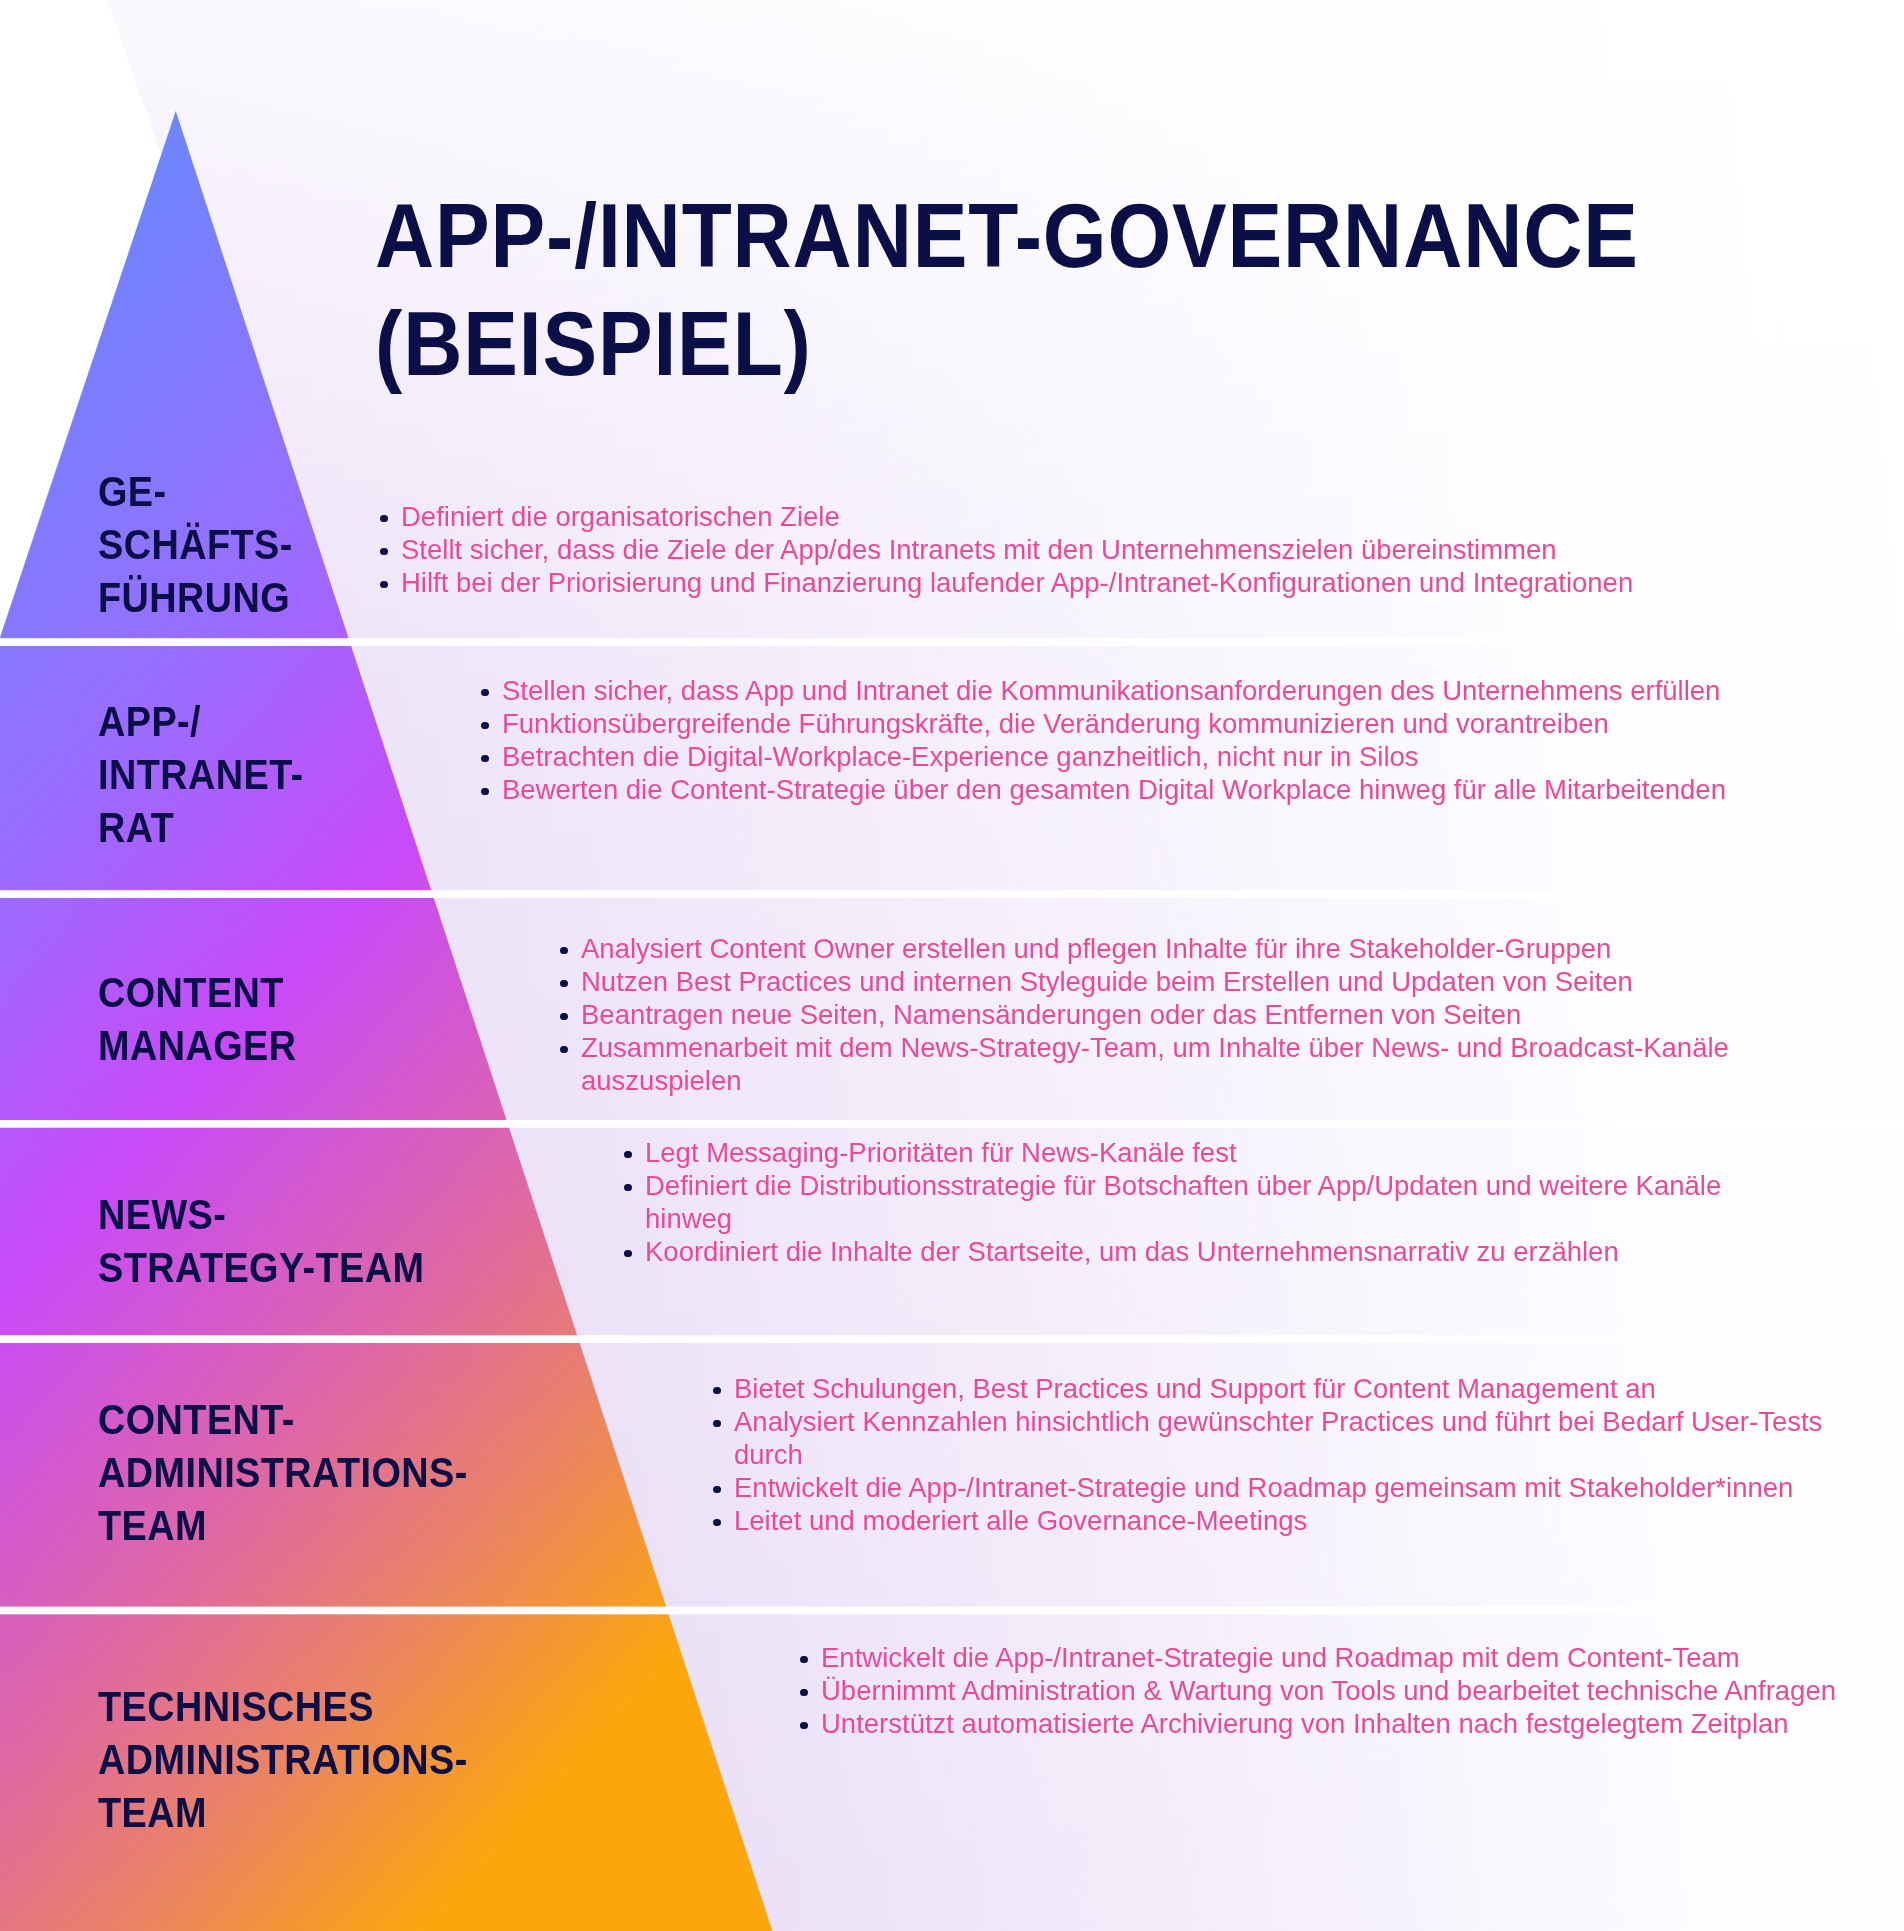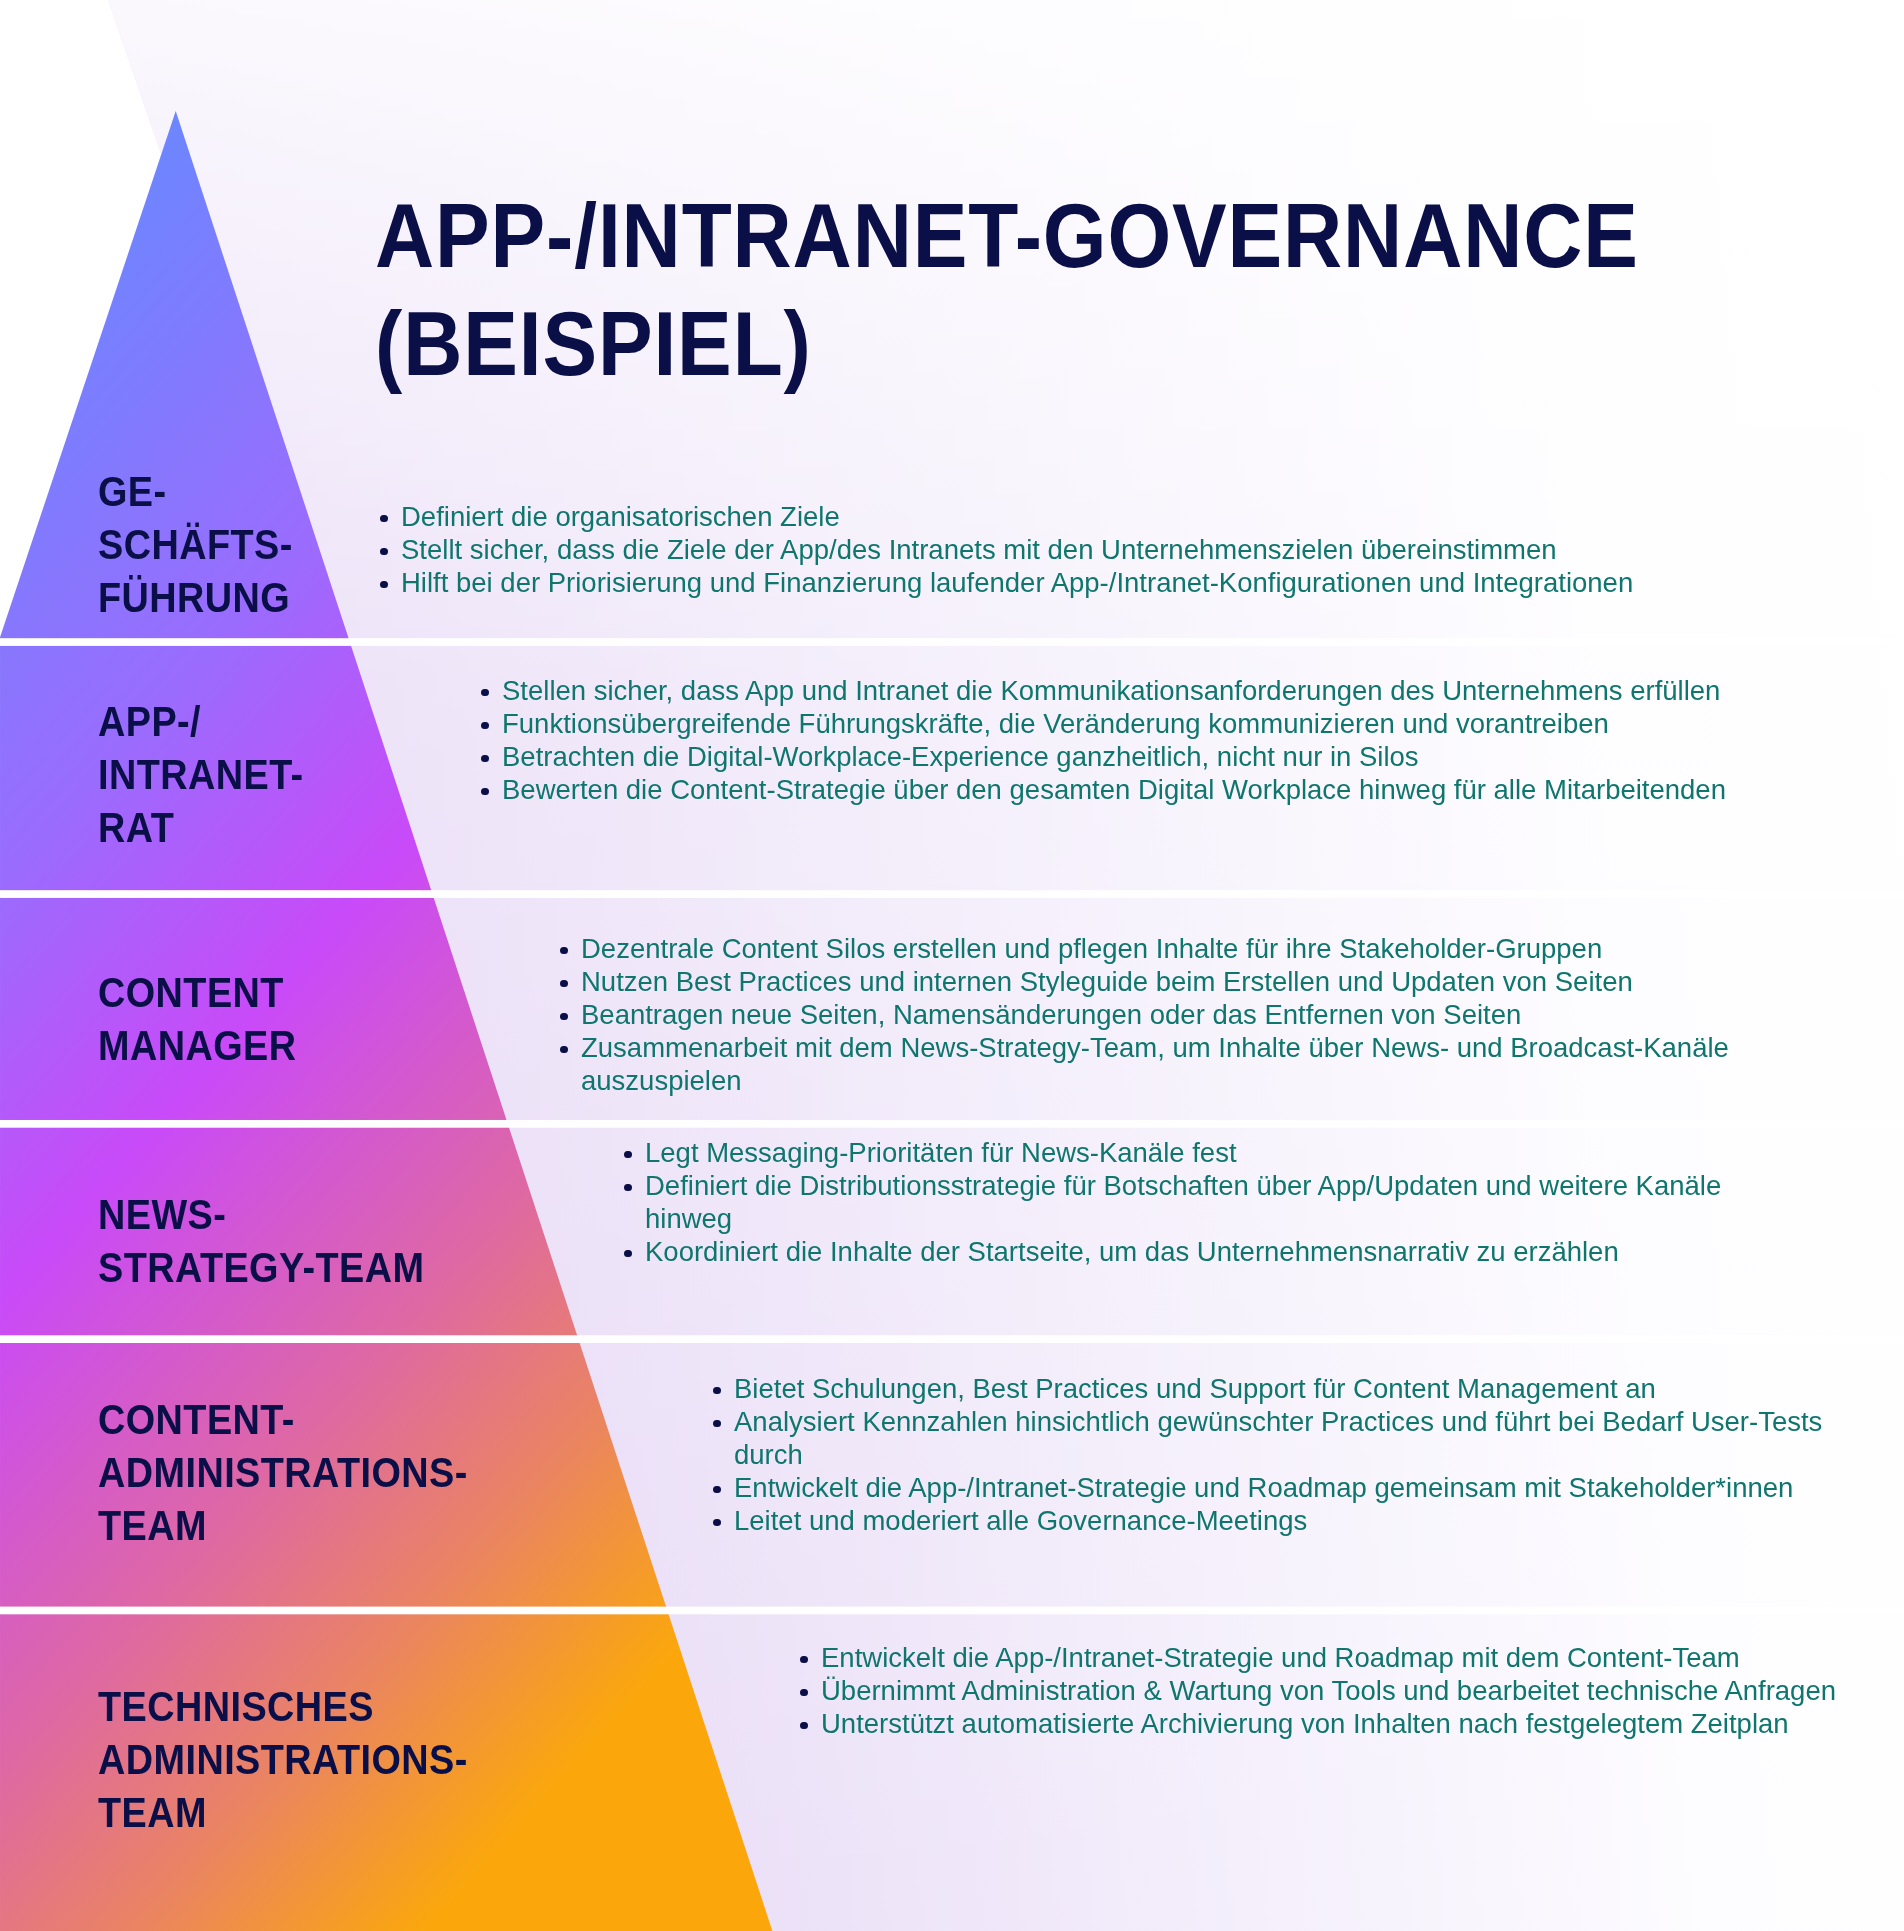--- a/index.html
+++ b/index.html
@@ -25,21 +25,21 @@
   .title span { display: block; }
   .tier-label {
     position: absolute; left: 98px;
     font-weight: bold; font-size: 42px; line-height: 53px;
     color: #0b0f47; margin: 0; letter-spacing: 0.5px;
     transform: scaleX(0.9); transform-origin: left top;
   }
   .tier-label span { display: block; }
   .tier-list {
     position: absolute; margin: 0; padding: 0; list-style: none;
-    font-size: 27.5px; line-height: 33px; color: #0f766e;
+    font-size: 27.5px; line-height: 33px; color: #ec4899;
   }
   .tier-list li {
     position: relative; padding-left: 23px;
   }
   .tier-list li::before {
     content: ""; position: absolute; left: 1.9px; top: 14.5px;
     width: 7.7px; height: 7.7px; border-radius: 50%; background: #0b0f47;
   }
 </style>
 </head>
@@ -109,21 +109,21 @@
   <li>Funktionsübergreifende Führungskräfte, die Veränderung kommunizieren und vorantreiben</li>
   <li>Betrachten die Digital-Workplace-Experience ganzheitlich, nicht nur in Silos</li>
   <li>Bewerten die Content-Strategie über den gesamten Digital Workplace hinweg für alle Mitarbeitenden</li>
 </ul>
 
 <div class="tier-label" style="top:966px;">
   <span>CONTENT</span>
   <span>MANAGER</span>
 </div>
 <ul class="tier-list" style="left:558px; top:932px; width:1236px;">
-  <li>Dezentrale Content Silos erstellen und pflegen Inhalte für ihre Stakeholder-Gruppen</li>
+  <li>Analysiert Content Owner erstellen und pflegen Inhalte für ihre Stakeholder-Gruppen</li>
   <li>Nutzen Best Practices und internen Styleguide beim Erstellen und Updaten von Seiten</li>
   <li>Beantragen neue Seiten, Namensänderungen oder das Entfernen von Seiten</li>
   <li>Zusammenarbeit mit dem News-Strategy-Team, um Inhalte über News- und Broadcast-Kanäle auszuspielen</li>
 </ul>
 
 <div class="tier-label" style="top:1188px;">
   <span>NEWS-</span>
   <span>STRATEGY-TEAM</span>
 </div>
 <ul class="tier-list" style="left:622px; top:1136px; width:1159px;">

